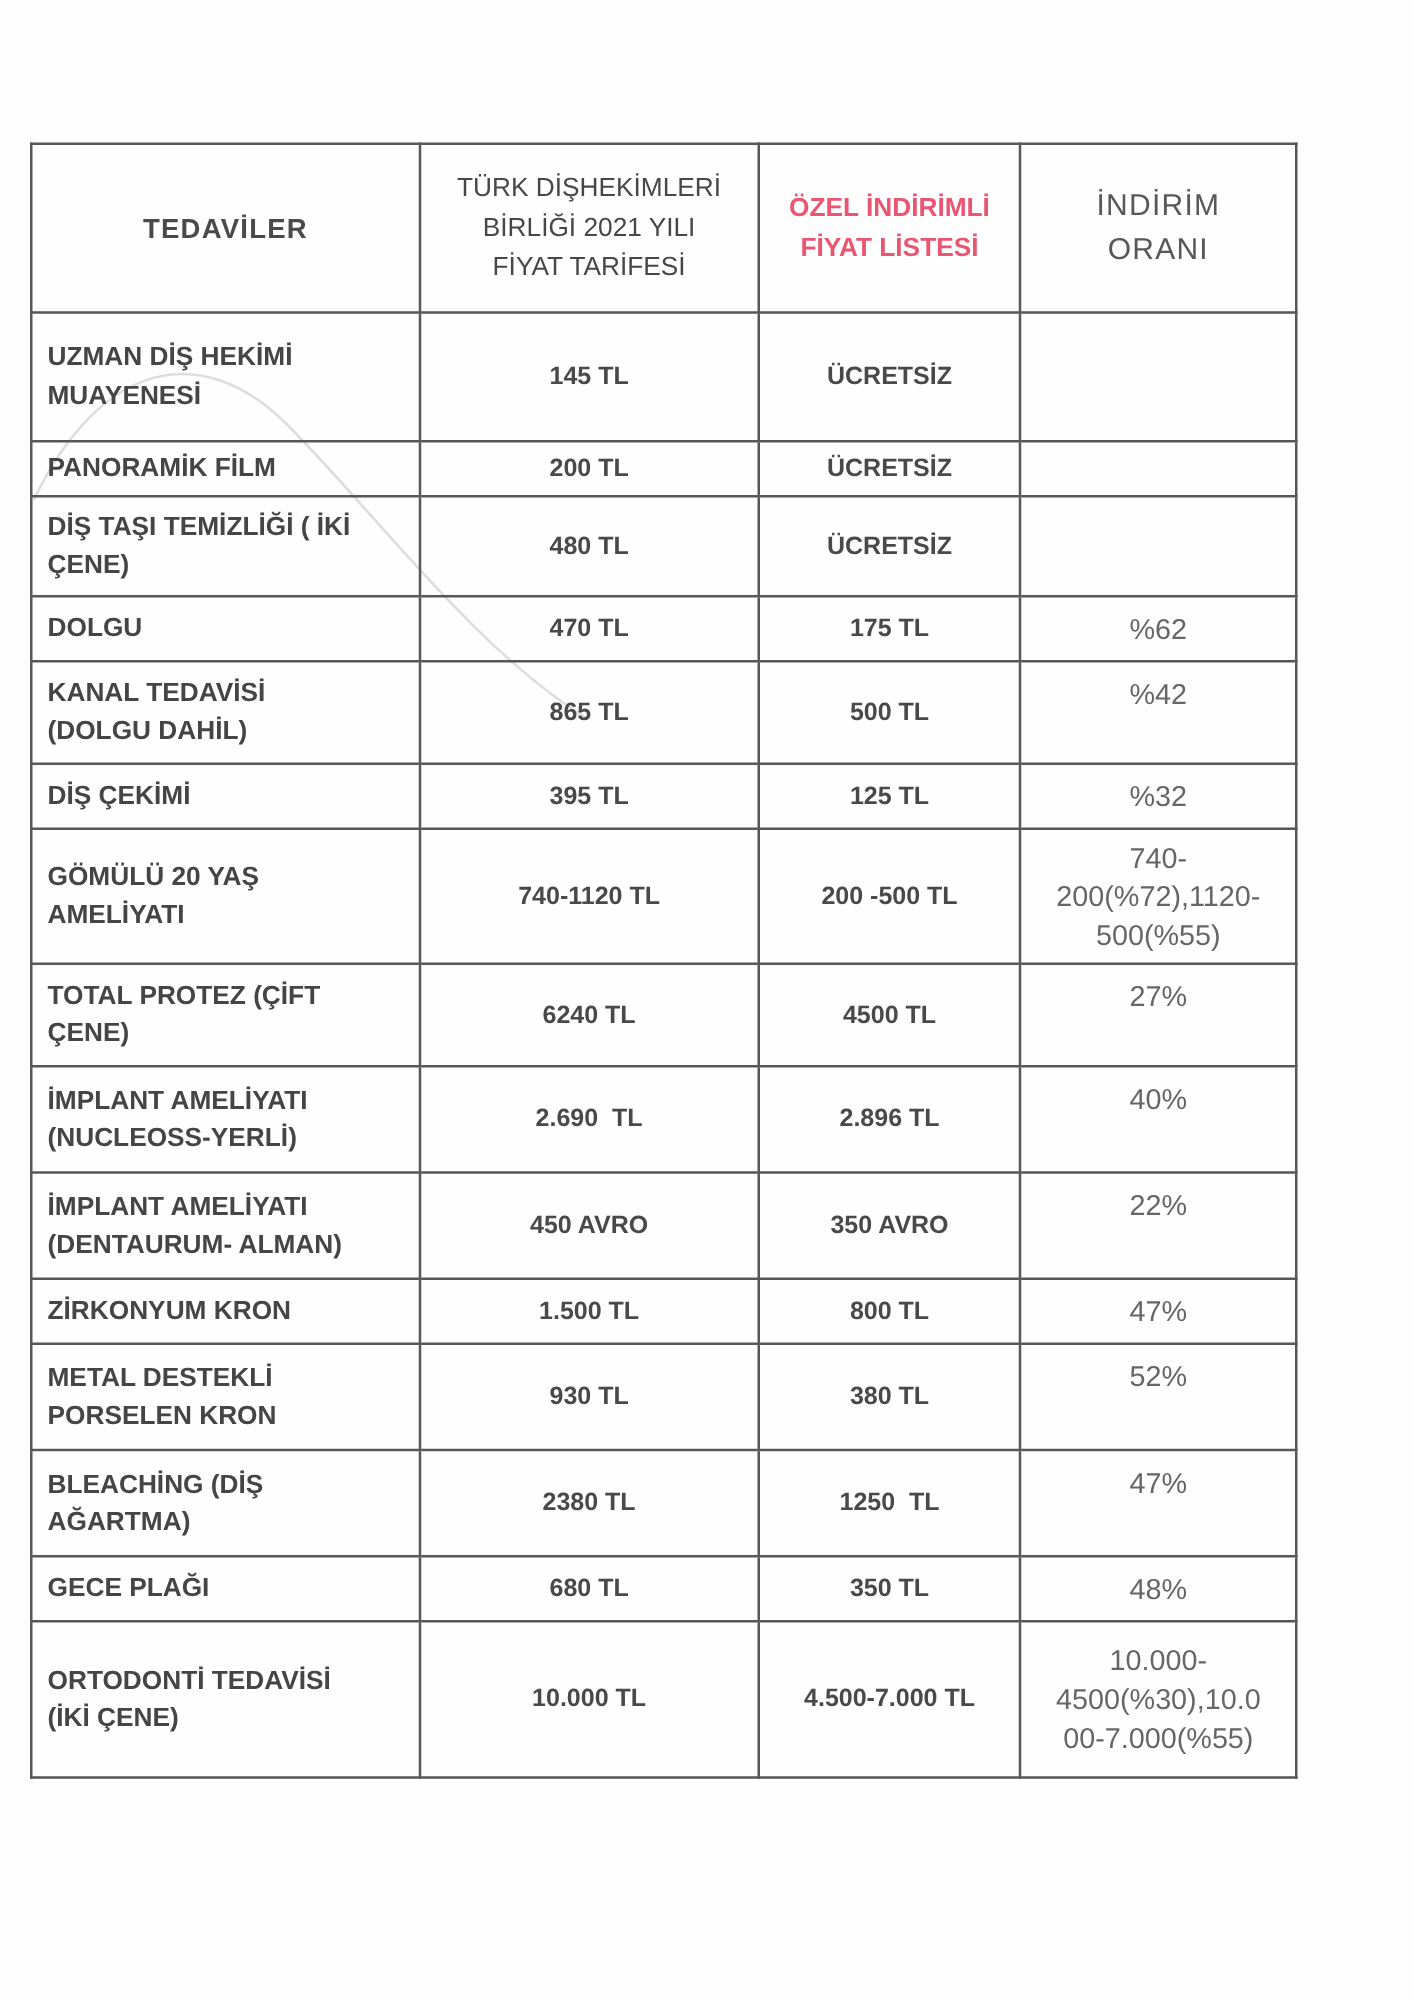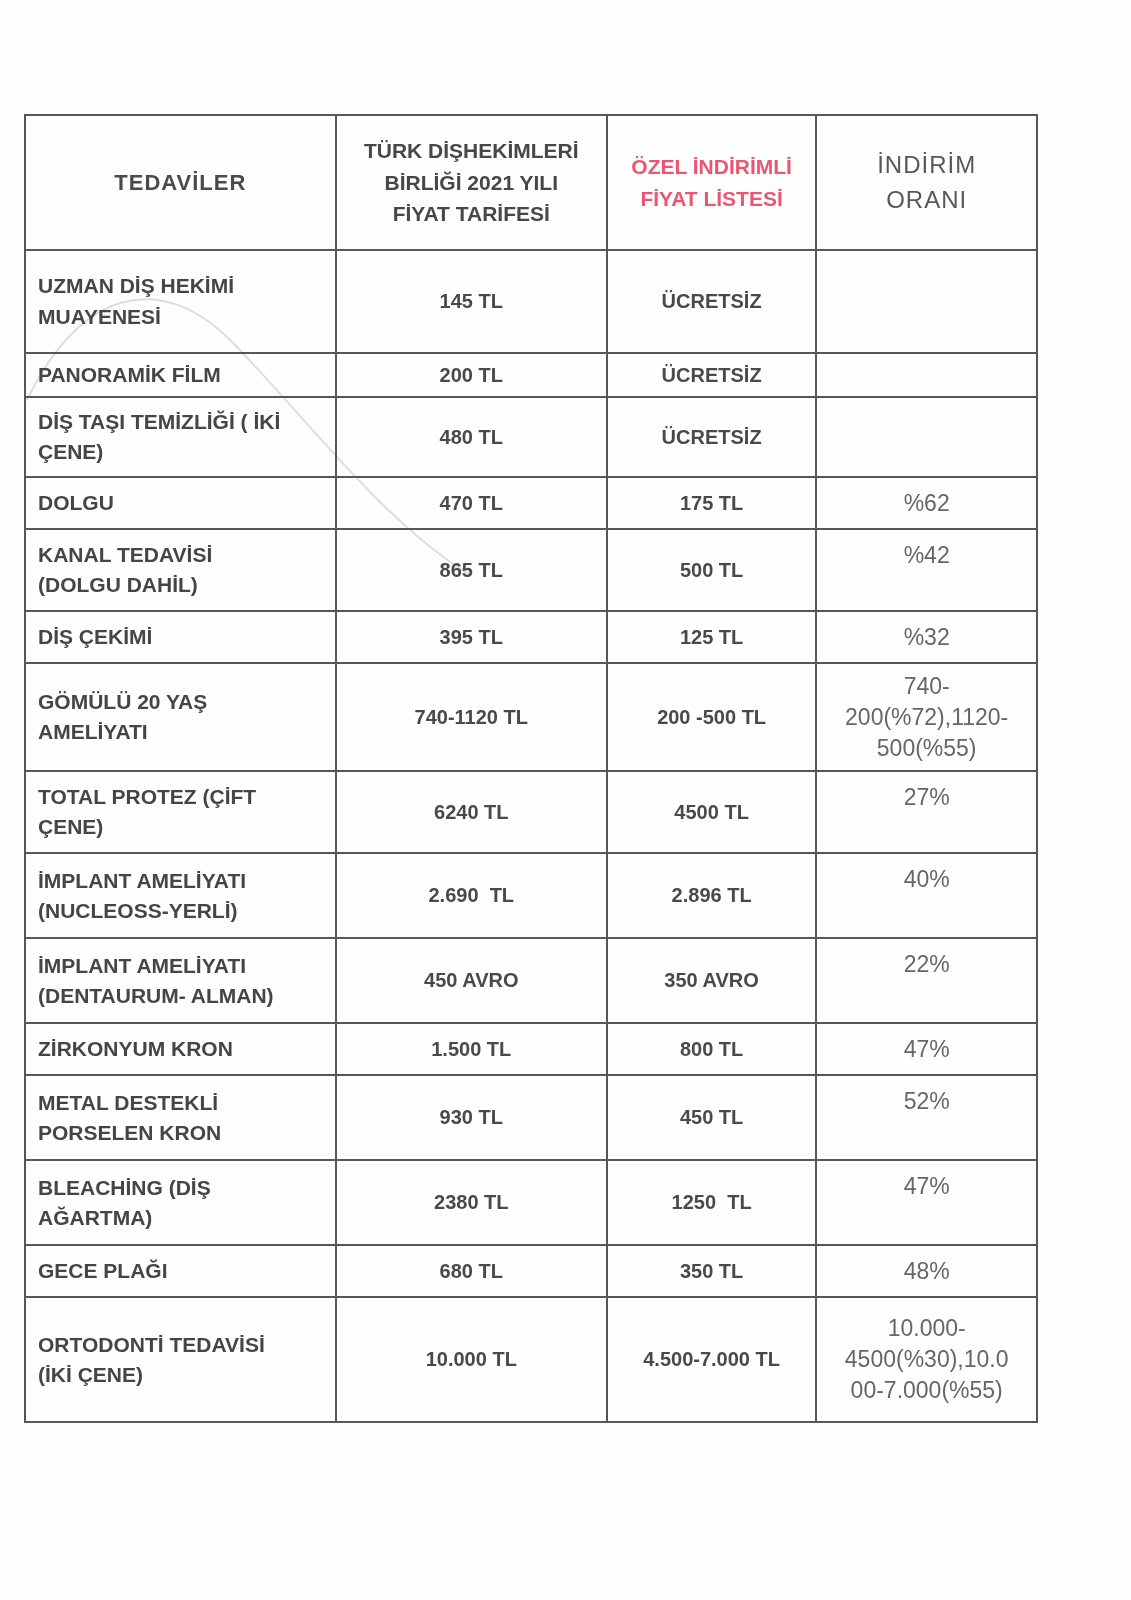--- a/index.html
+++ b/index.html
@@ -40,21 +40,21 @@
   
   th.treat-head {
     font-size: 22px;
     font-weight: 700;
     color: #4a4a4a;
     letter-spacing: 1px;
     text-align: center;
   }
   th.tariff-head {
     font-size: 21px;
-    font-weight: 700;
+    font-weight: 400;
     color: #474747;
     line-height: 1.5;
   }
   th.pink-head {
     font-size: 21px;
     font-weight: 700;
     color: #ea5672;
     line-height: 1.5;
     text-align: center;
   }
@@ -197,21 +197,21 @@
       <tr style="height:52px">
         <td class="treatment">ZİRKONYUM KRON</td>
         <td class="price">1.500 TL</td>
         <td class="price">800 TL</td>
         <td class="rate">47%</td>
       </tr>
       <tr style="height:85px">
         <td class="treatment">METAL DESTEKLİ
 PORSELEN KRON</td>
         <td class="price">930 TL</td>
-        <td class="price">450 TL</td>
+        <td class="price">380 TL</td>
         <td class="rate top">52%</td>
       </tr>
       <tr style="height:85px">
         <td class="treatment">BLEACHİNG (DİŞ
 AĞARTMA)</td>
         <td class="price">2380 TL</td>
         <td class="price">1250  TL</td>
         <td class="rate top">47%</td>
       </tr>
       <tr style="height:52px">

